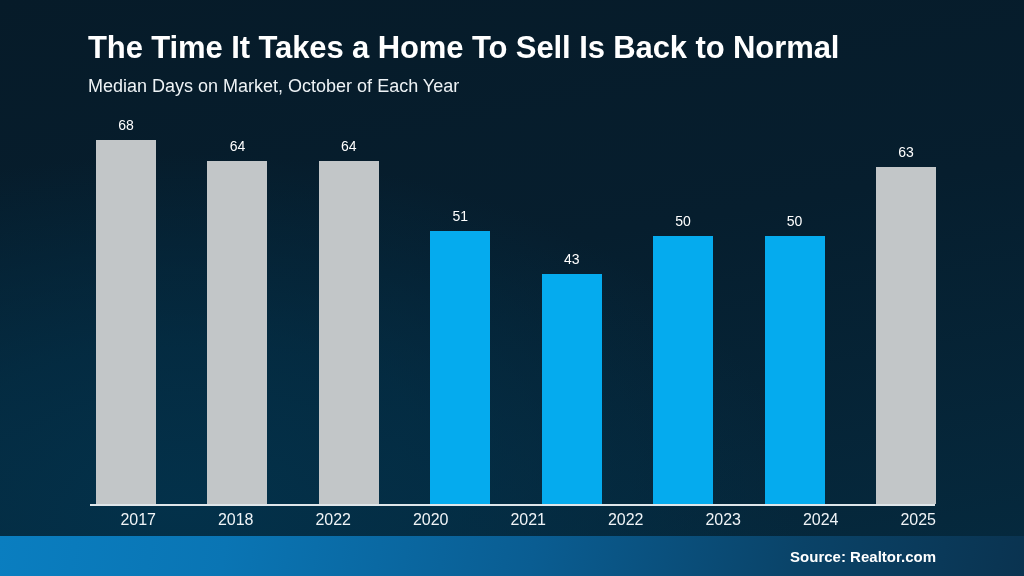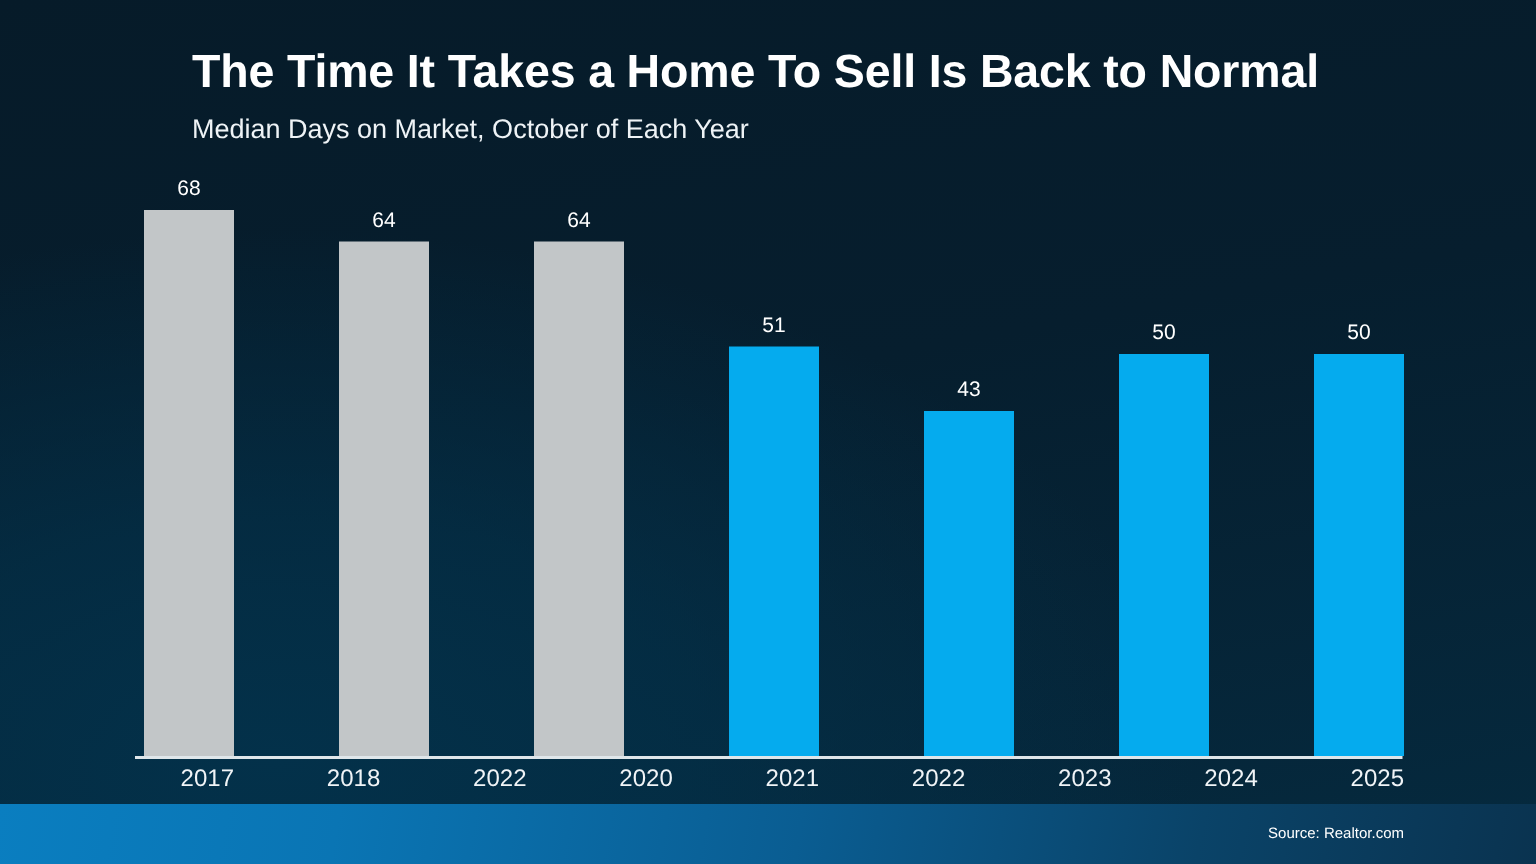--- a/index.html
+++ b/index.html
@@ -18,21 +18,20 @@
       radial-gradient(ellipse 900px 520px at 18% 88%, #03314a 0%, rgba(3,49,74,0.65) 32%, rgba(6,28,43,0) 68%),
       linear-gradient(170deg, #061b29 0%, #061e2e 45%, #052a3f 100%);
   }
 
   
   .header {
     position: absolute;
     left: 88px;
     top: 30px;
     width: 880px;
-    margin-left: 40px;
   }
   .chart-title {
     margin: 0;
     font-size: 31px;
     font-weight: bold;
     color: #ffffff;
     letter-spacing: -0.1px;
     line-height: 1.15;
     white-space: nowrap;
   }
@@ -118,23 +117,24 @@
     bottom: 0;
     width: 1024px;
     height: 40px;
     background: linear-gradient(100deg, #0a7ec0 0%, #0a75b4 22%, #0a5d92 52%, #0a4368 78%, #0a3350 100%);
   }
   .source-text {
     position: absolute;
     right: 88px;
     top: 50%;
     transform: translateY(-50%);
-    font-size: 10px;
+    font-size: 15px;
     color: #ffffff;
     white-space: nowrap;
+    font-weight: bold;
   }
 </style>
 </head>
 <body>
 
 <div class="slide">
 
   <div class="header">
     <h1 class="chart-title">The Time It Takes a Home To Sell Is Back to Normal</h1>
     <h2 class="chart-subtitle">Median Days on Market, October of Each Year</h2>
@@ -163,20 +163,24 @@
           <div class="bar-rect" style="height: 230px; background: rgb(5, 171, 238);"></div>
         </div>
         <div class="bar-slot">
           <div class="bar-value" style="bottom: 276px;">50</div>
           <div class="bar-rect" style="height: 268px; background: rgb(5, 171, 238);"></div>
         </div>
         <div class="bar-slot">
           <div class="bar-value" style="bottom: 276px;">50</div>
           <div class="bar-rect" style="height: 268px; background: rgb(5, 171, 238);"></div>
         </div>
+        <div class="bar-slot">
+          <div class="bar-value" style="bottom: 345px;">63</div>
+          <div class="bar-rect" style="height: 337px; background: rgb(194, 198, 200);"></div>
+        </div>
       </div>
     <div class="axis-line"></div>
     <div class="axis-labels" id="axis-labels">
         <div class="axis-label">2017</div>
         <div class="axis-label">2018</div>
         <div class="axis-label">2022</div>
         <div class="axis-label">2020</div>
         <div class="axis-label">2021</div>
         <div class="axis-label">2022</div>
         <div class="axis-label">2023</div>

